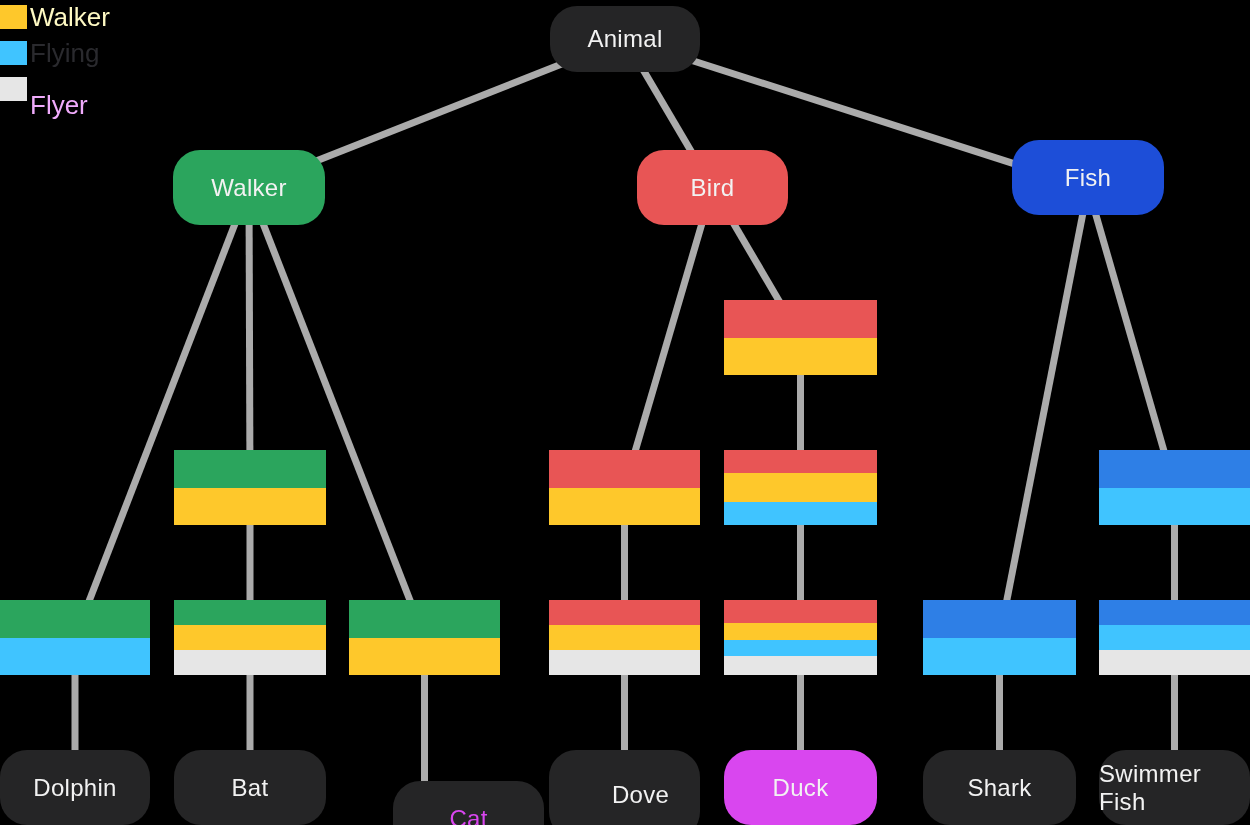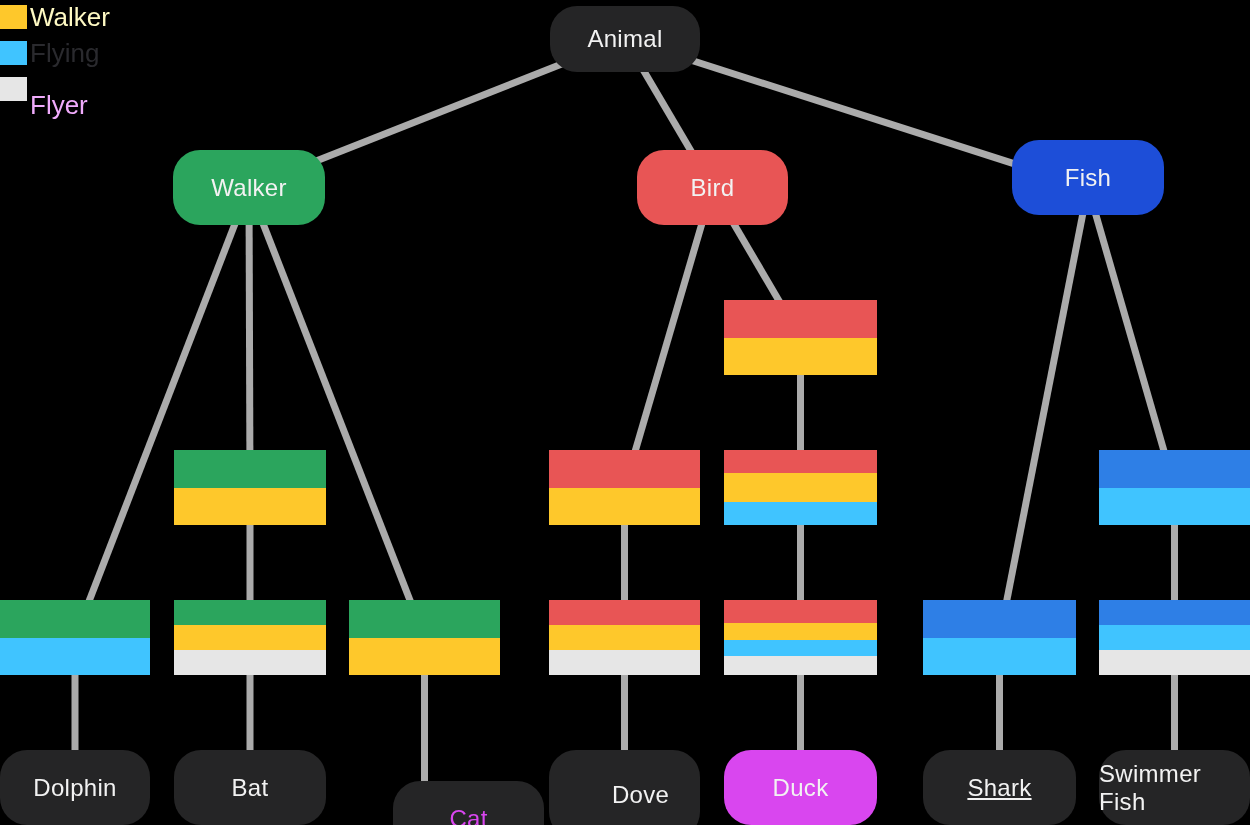--- a/index.html
+++ b/index.html
@@ -119,21 +119,21 @@
       </div>
       <div class="node labelled" style="left: 349px; top: 781px; width: 151px; height: 75px; background: rgb(37, 37, 38); color: #d946ef; margin-left: 44px;">
         <span>Cat</span>
       </div>
       <div class="node labelled" style="left: 549px; top: 750px; width: 151px; height: 89px; background: rgb(37, 37, 38); color: rgb(242, 242, 242); padding-left: 32px;">
         <span>Dove</span>
       </div>
       <div class="node labelled" style="left: 724px; top: 750px; width: 153px; height: 75px; background: #d946ef; color: rgb(242, 242, 242);">
         <span>Duck</span>
       </div>
-      <div class="node labelled" style="left: 923px; top: 750px; width: 153px; height: 75px; background: rgb(37, 37, 38); color: rgb(242, 242, 242); text-decoration: underline;">
+      <div class="node labelled" style="left: 923px; top: 750px; width: 153px; height: 75px; background: rgb(37, 37, 38); color: rgb(242, 242, 242);">
         <span>Shark</span>
       </div>
       <div class="node labelled" style="left: 1099px; top: 750px; width: 151px; height: 75px; background: rgb(37, 37, 38); color: rgb(242, 242, 242);">
         <span>Swimmer Fish</span>
       </div>
     </div>
   <div id="legend">
       <div class="legend-row">
         <div class="legend-swatch" style="background: rgb(254, 200, 43);"></div>
         <div class="legend-label" style="color: #fef9c3;">Walker</div>

